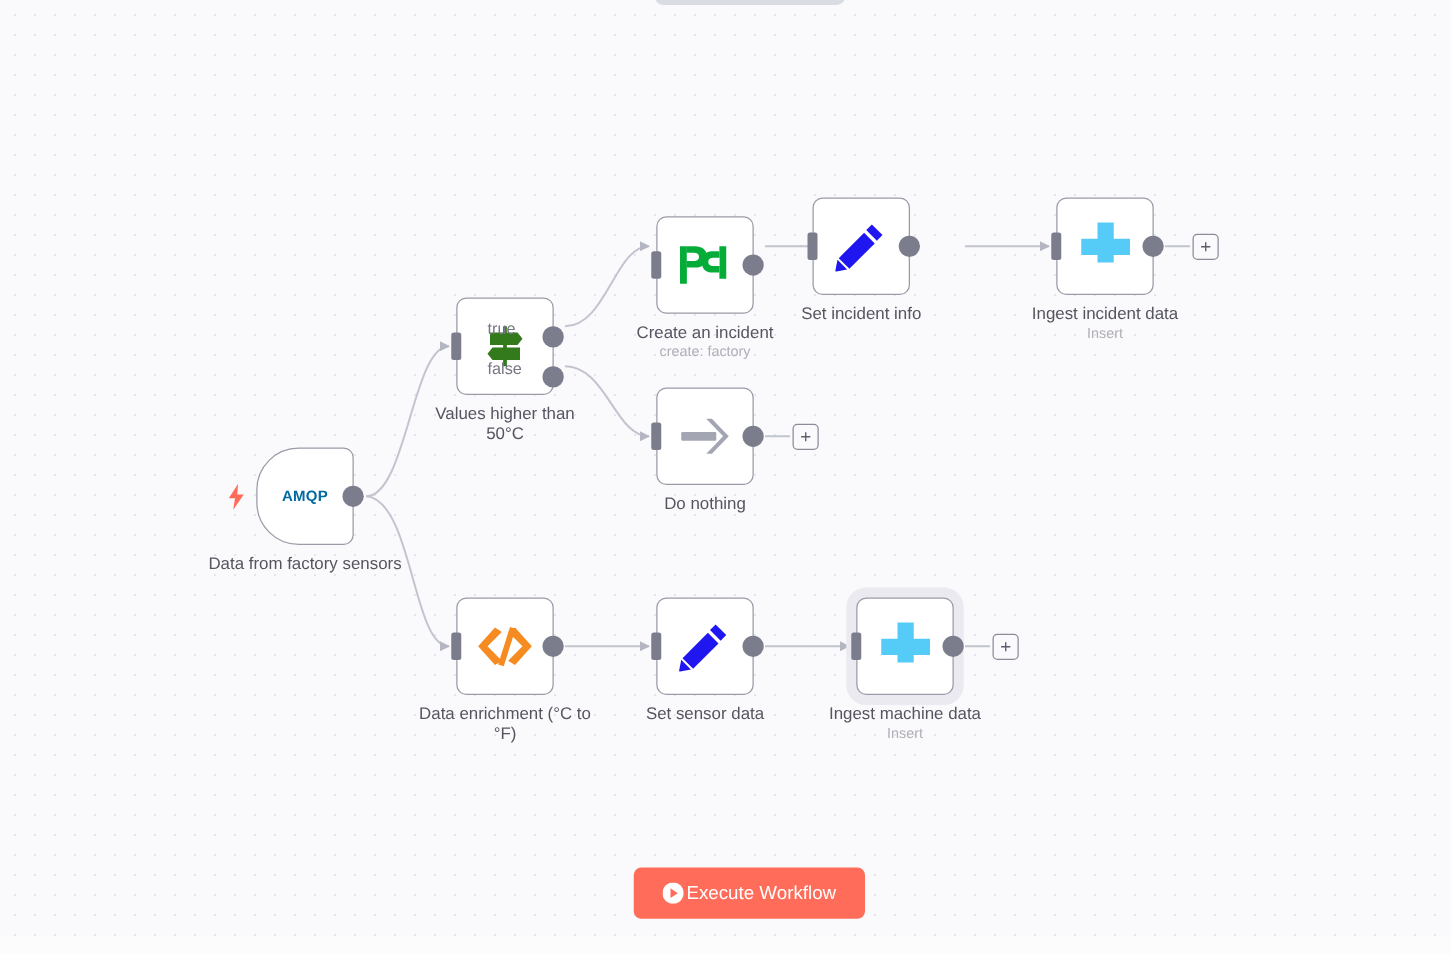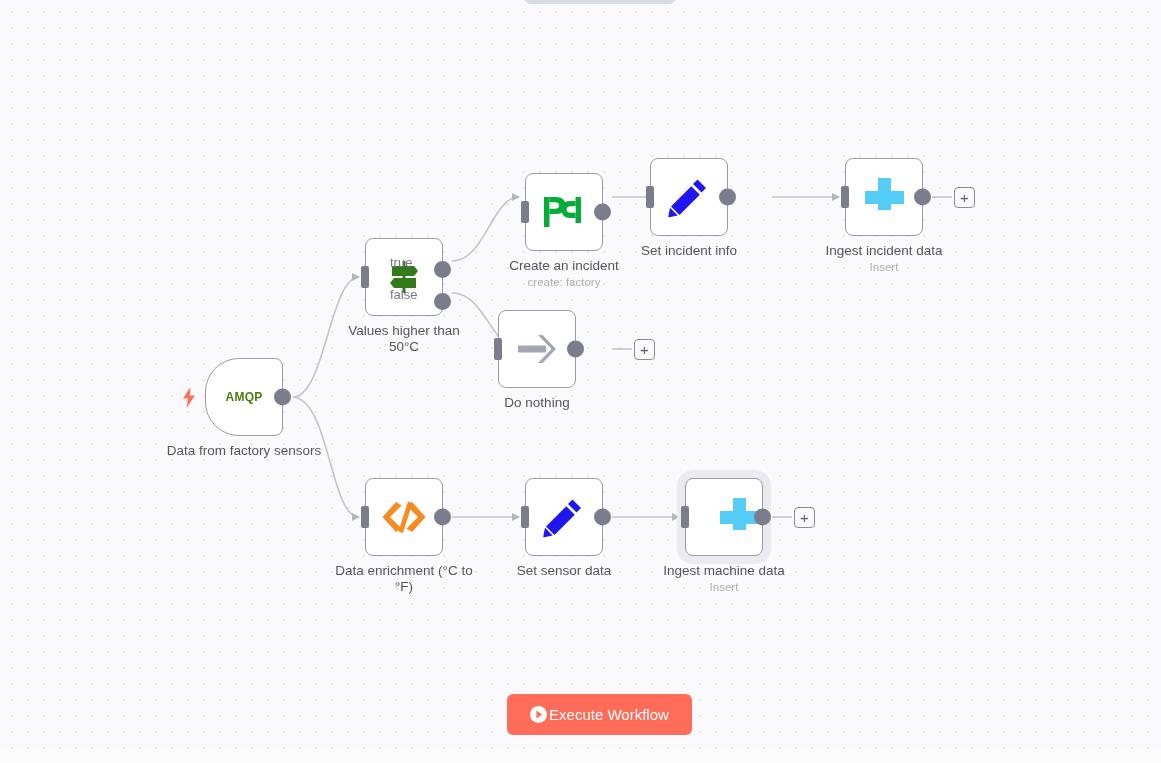--- a/index.html
+++ b/index.html
@@ -38,28 +38,27 @@
     display: flex;
     align-items: center;
     justify-content: center;
   }
   .node.trigger {
     border-top-left-radius: 34px;
     border-bottom-left-radius: 34px;
   }
   .node.selected {
     box-shadow: 0 0 0 8px #eaeaf0;
-    justify-content: flex-end;
   }
   .node-icon {
     width: 46px; height: 46px;
     display: flex; align-items: center; justify-content: center;
   }
   .trigger-label {
-    font-size: 12px; font-weight: bold; color: #4d7c0f;
+    font-size: 12px; font-weight: bold; color: #0369a1;
     letter-spacing: 0.2px;
   }
   .bolt {
     position: absolute;
     left: -25px; top: 50%; transform: translateY(-50%);
     width: 16px; height: 22px;
     display: flex; align-items: center; justify-content: center;
   }
   .caption {
     position: absolute;
@@ -259,21 +258,21 @@
     <span class="node-icon">
       <svg width="46" height="46" viewBox="0 0 46 46" xmlns="http://www.w3.org/2000/svg">
         <path d="M17,4 L30,4 L30,17 L43,17 L43,30 L30,30 L30,36 L17,36 L17,30 L4,30 L4,17 L17,17 Z" fill="#55ccf7"></path>
       </svg>
     </span>
     <span class="port-out"></span>
     <span class="caption">Ingest incident data</span>
     <span class="subcaption one">Insert</span>
   </div>
 
-  <div class="node" style="left:498px; top:310px;">
+  <div class="node" style="left:525px; top:310px;">
     <span class="port-in"></span>
     <span class="node-icon">
       <svg width="42" height="34" viewBox="0 0 42 34" xmlns="http://www.w3.org/2000/svg">
         <g fill="#a3a5b2">
           <rect x="2" y="13.5" width="28" height="7" rx="1"></rect>
           <path d="M22,3 L26.5,3 L40,17 L26.5,31 L22,31 L35.5,17 Z"></path>
         </g>
       </svg>
     </span>
     <span class="port-out"></span>

